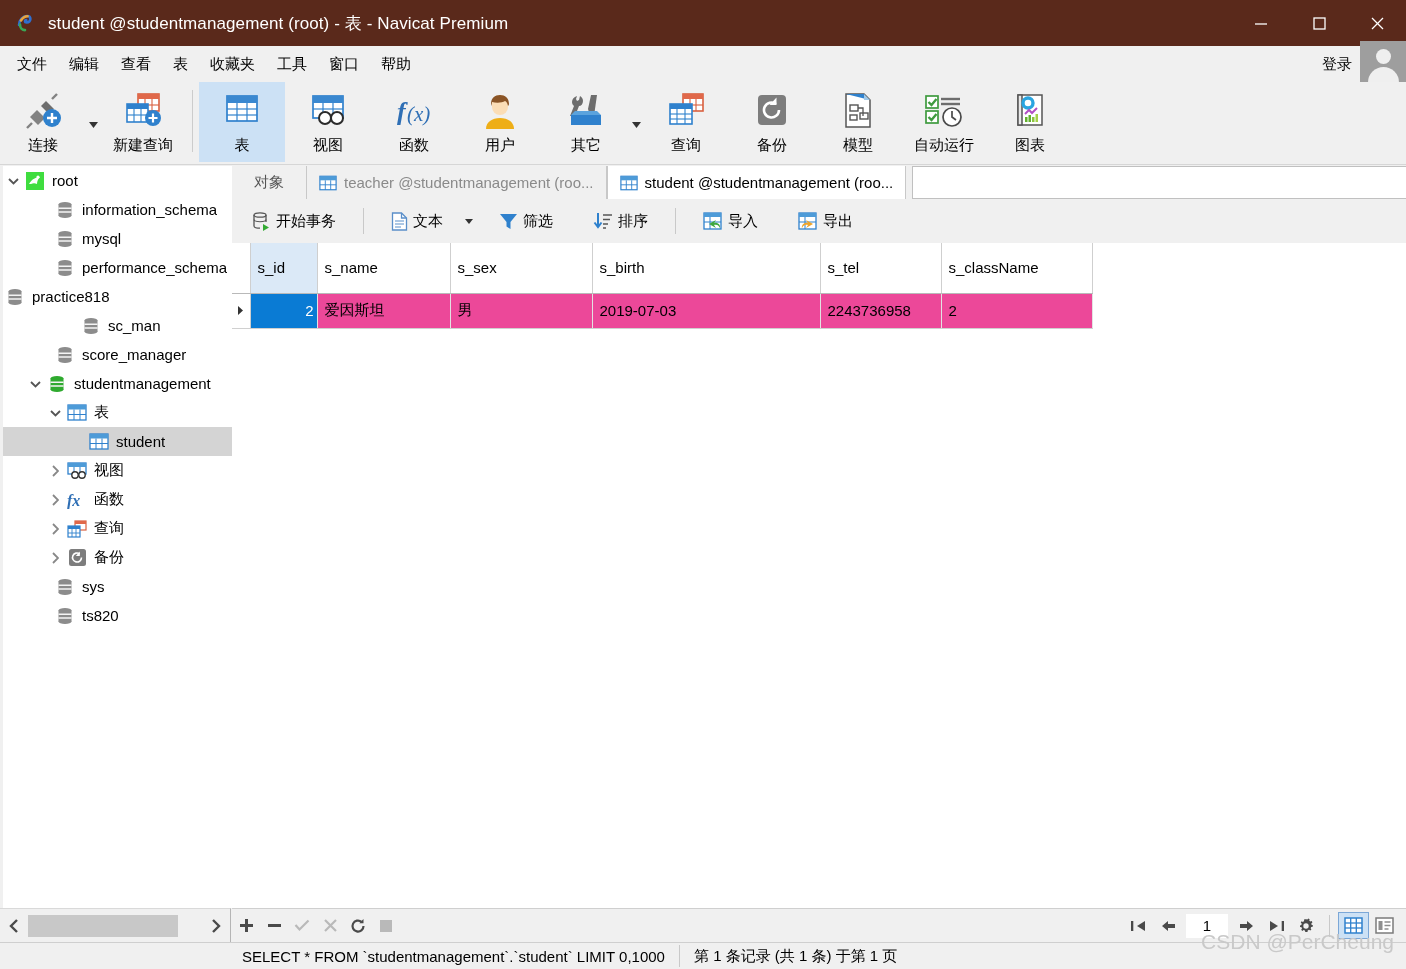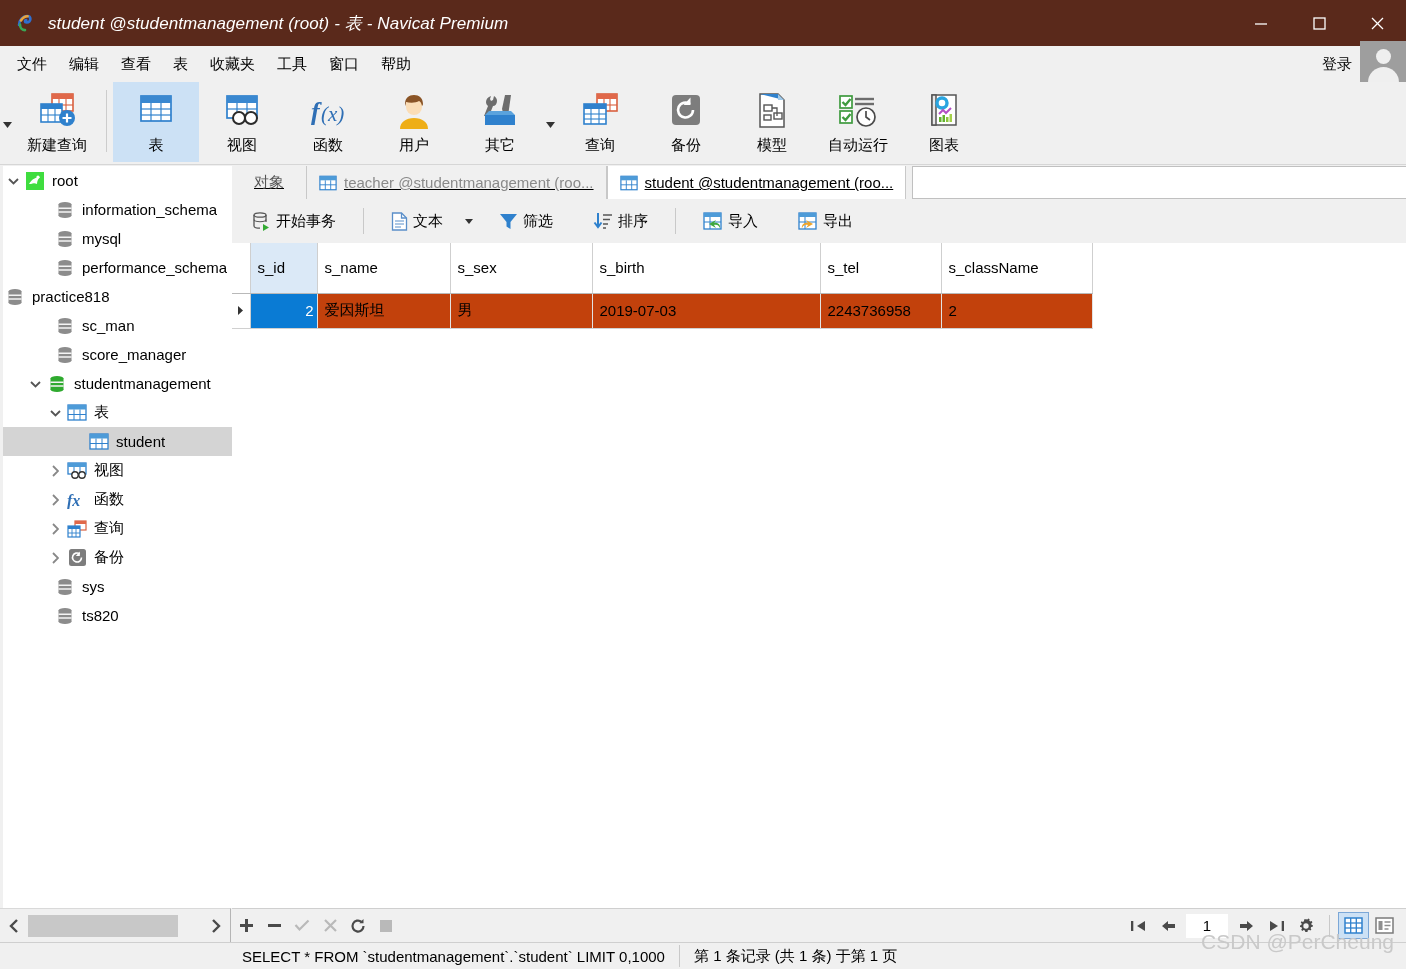--- a/index.html
+++ b/index.html
@@ -11,21 +11,21 @@
     -webkit-font-smoothing: antialiased;
   }
   #app { position: relative; width: 1406px; height: 969px; background: #f0f0f0; }
 
   
   .titlebar {
     position: absolute; left: 0; top: 0; width: 1406px; height: 46px;
     background: #5a291b; display: flex; align-items: center;
   }
   .title-logo { width: 24px; height: 24px; margin-left: 14px; margin-right: 10px; flex: none; position: relative; }
-  .title-text { color: #ffffff; font-size: 17px; letter-spacing: .1px; white-space: nowrap; font-style: italic; }
+  .title-text { color: #ffffff; font-size: 17px; letter-spacing: .1px; white-space: nowrap; }
   .win-btns { margin-left: auto; display: flex; height: 46px; }
   .win-btn { width: 58px; height: 46px; display: flex; align-items: center; justify-content: center; }
   .win-btn svg { display: block; }
 
   
   .menubar {
     position: absolute; left: 0; top: 46px; width: 1406px; height: 36px;
     background: #f0f0f0; display: flex; align-items: center;
   }
   .menu-item { font-size: 15px; color: #000; padding: 4px 11px; white-space: nowrap; }
@@ -76,21 +76,21 @@
     position: absolute; left: 0; top: 908px; width: 231px; height: 34px;
     background: #f0f0f0; border-right: 1px solid #b5b5b5;
     border-top: 1px solid #d9d9d9; display: flex; align-items: center;
   }
   .sb-arrow { width: 28px; height: 32px; display: flex; align-items: center; justify-content: center; }
   .sb-thumb { height: 22px; background: #c8c8c8; }
 
   
   .tabbar {
     position: absolute; left: 232px; top: 166px; width: 1174px; height: 33px;
-    background: #f0f0f0; display: flex; align-items: stretch; text-decoration: underline;
+    background: #f0f0f0; display: flex; align-items: stretch;
   }
   .tab {
     display: flex; align-items: center; padding: 0 12px; font-size: 15px;
     background: #f0f0f0; border-right: 1px solid #c8c8c8; white-space: nowrap;
   }
   .tab.obj { color: #555; padding: 0 22px; }
   .tab.inactive { color: #8a8a8a; }
   .tab.active { background: #ffffff; color: #000; border-left: 1px solid #c8c8c8; }
   .tab-ico { margin-right: 7px; display: flex; }
   .tab-filler {
@@ -120,21 +120,21 @@
     border-bottom: 1px solid #b9b9b9; background: #ffffff; color: #000;
     vertical-align: middle;
   }
   table.grid th.pk { background: #dbe9f7; }
   table.grid th.gutter, table.grid td.gutter {
     width: 18px; padding: 0; border-right: 1px solid #cfcfcf; background: #ffffff;
   }
   table.grid td {
     height: 34px; font-size: 15px; padding: 0 0 0 7px;
     border-right: 1px solid #e2e2e2; border-bottom: 1px solid #d0d0d0;
-    background: #c2410c; color: #000; vertical-align: middle;
+    background: #ec4899; color: #000; vertical-align: middle;
     overflow: hidden; white-space: nowrap;
   }
   table.grid td.selcell {
     background: #0a7bd4; color: #ffffff; text-align: right; padding-right: 3px;
   }
   .rowmark { display:flex; align-items:center; justify-content:center; height:34px; }
 
   
   .actionbar {
     position: absolute; left: 232px; top: 908px; width: 1174px; height: 34px;
@@ -212,20 +212,33 @@
     <div class="menu-item">窗口</div>
     <div class="menu-item">帮助</div>
     <div class="login-area">
       <span class="login-text">登录</span>
       <span class="avatar"></span>
     </div>
   </div>
 
   <div class="toolbar">
 
+    <div class="tb-item">
+      <span class="tb-ico">
+        <svg width="44" height="42" viewBox="0 0 44 42">
+          <path d="M9 27l7-7 8 8-7 7z" fill="#828282"></path>
+          <path d="M20 16l8 8 5-5-8-8z" fill="#6e6e6e"></path>
+          <line x1="31" y1="9" x2="36" y2="4" stroke="#828282" stroke-width="2.4"></line>
+          <line x1="6" y1="38" x2="11" y2="33" stroke="#828282" stroke-width="2.4"></line>
+          <circle cx="31" cy="28" r="9" fill="#2f81cd"></circle>
+          <path d="M31 23v10M26 28h10" stroke="#fff" stroke-width="2.4"></path>
+        </svg>
+      </span>
+      <span class="tb-lbl">连接</span>
+    </div>
     <div class="tb-caret">
       <svg width="9" height="6">
           <path d="M0 0h9L4.5 6z" fill="#333"></path>
         </svg>
     </div>
 
     <div class="tb-item">
       <span class="tb-ico">
         <svg width="44" height="42" viewBox="0 0 44 42">
           <rect x="17" y="4" width="21" height="17" fill="#fff" stroke="#d9603f" stroke-width="1.6"></rect>
@@ -447,21 +460,21 @@
       <span class="tree-ico">
         <svg width="18" height="18" viewBox="0 0 18 18">
             <ellipse cx="9" cy="3.5" rx="6.5" ry="2.4" fill="#8c8c8c"></ellipse>
             <rect x="2.5" y="3.5" width="13" height="11" fill="#8c8c8c"></rect>
             <ellipse cx="9" cy="14.5" rx="6.5" ry="2.4" fill="#8c8c8c"></ellipse>
             <path d="M2.5 7.3h13M2.5 11h13" stroke="#f4f4f4" stroke-width="1.4"></path>
           </svg>
       </span>
       <span class="tree-lbl">practice818</span>
     </div>
-    <div class="tree-row" style="padding-left:50px">
+    <div class="tree-row" style="padding-left:76px">
       <span class="tree-ico">
         <svg width="18" height="18" viewBox="0 0 18 18">
             <ellipse cx="9" cy="3.5" rx="6.5" ry="2.4" fill="#8c8c8c"></ellipse>
             <rect x="2.5" y="3.5" width="13" height="11" fill="#8c8c8c"></rect>
             <ellipse cx="9" cy="14.5" rx="6.5" ry="2.4" fill="#8c8c8c"></ellipse>
             <path d="M2.5 7.3h13M2.5 11h13" stroke="#f4f4f4" stroke-width="1.4"></path>
           </svg>
       </span>
       <span class="tree-lbl">sc_man</span>
     </div>

